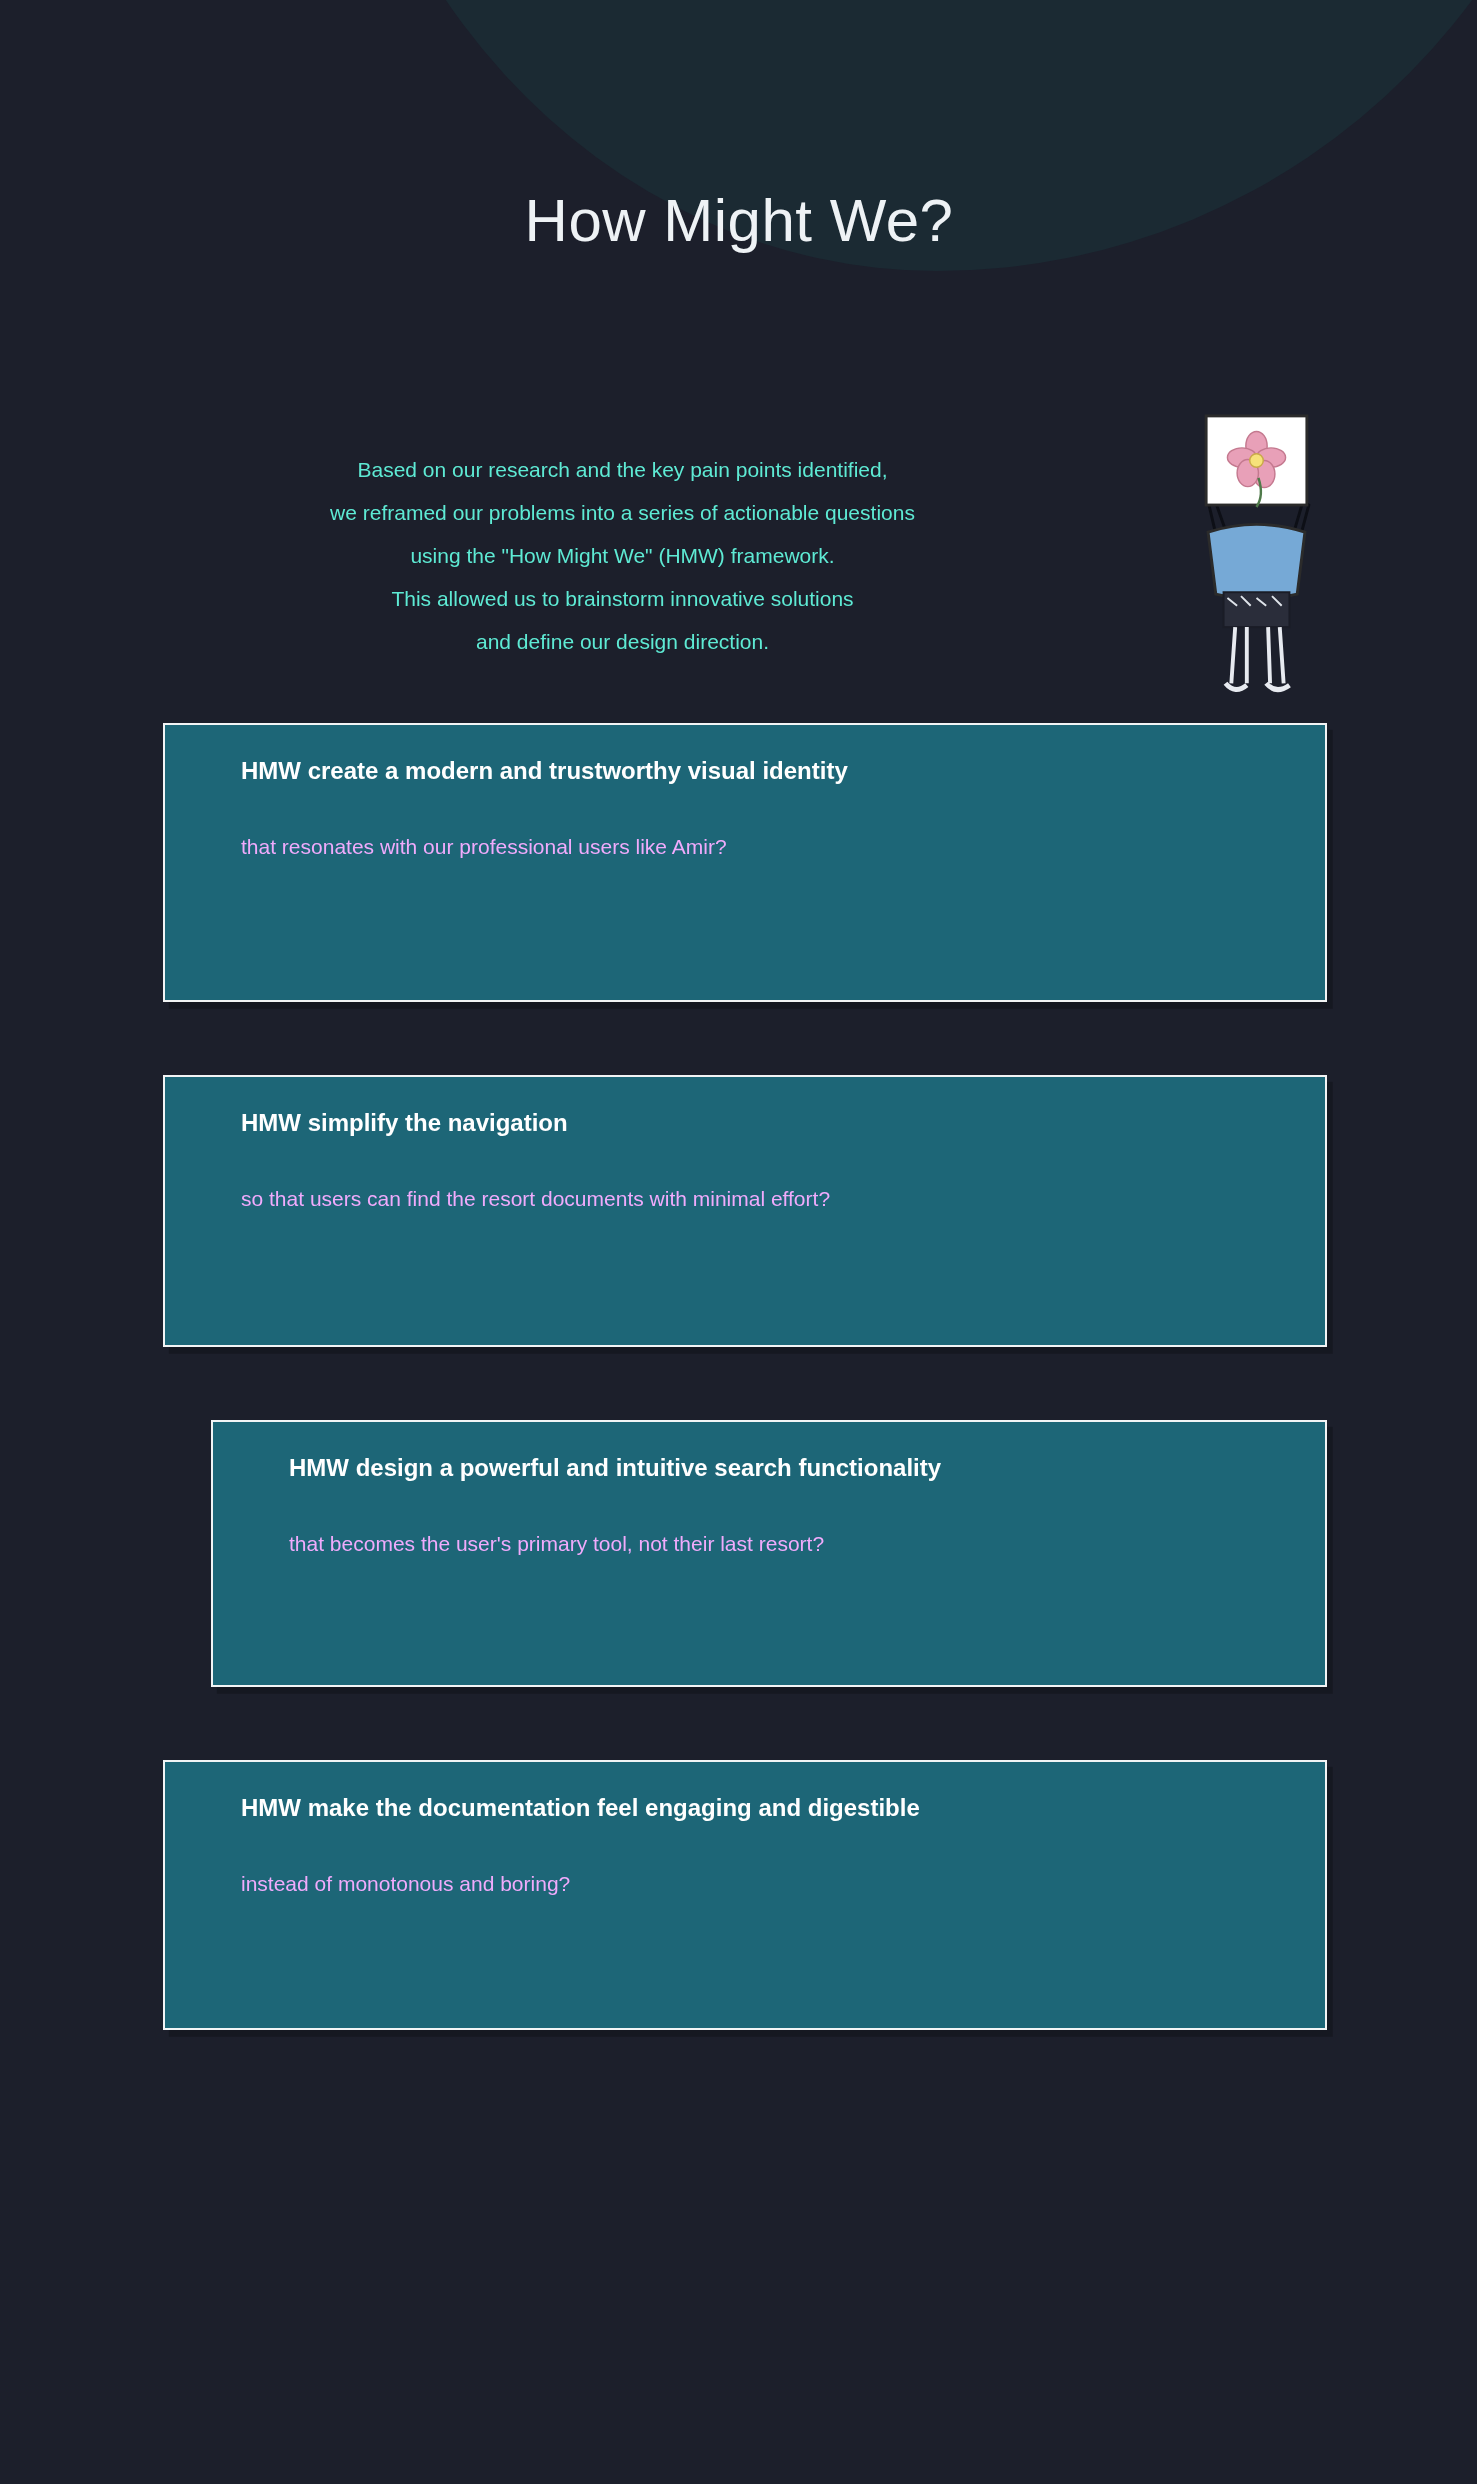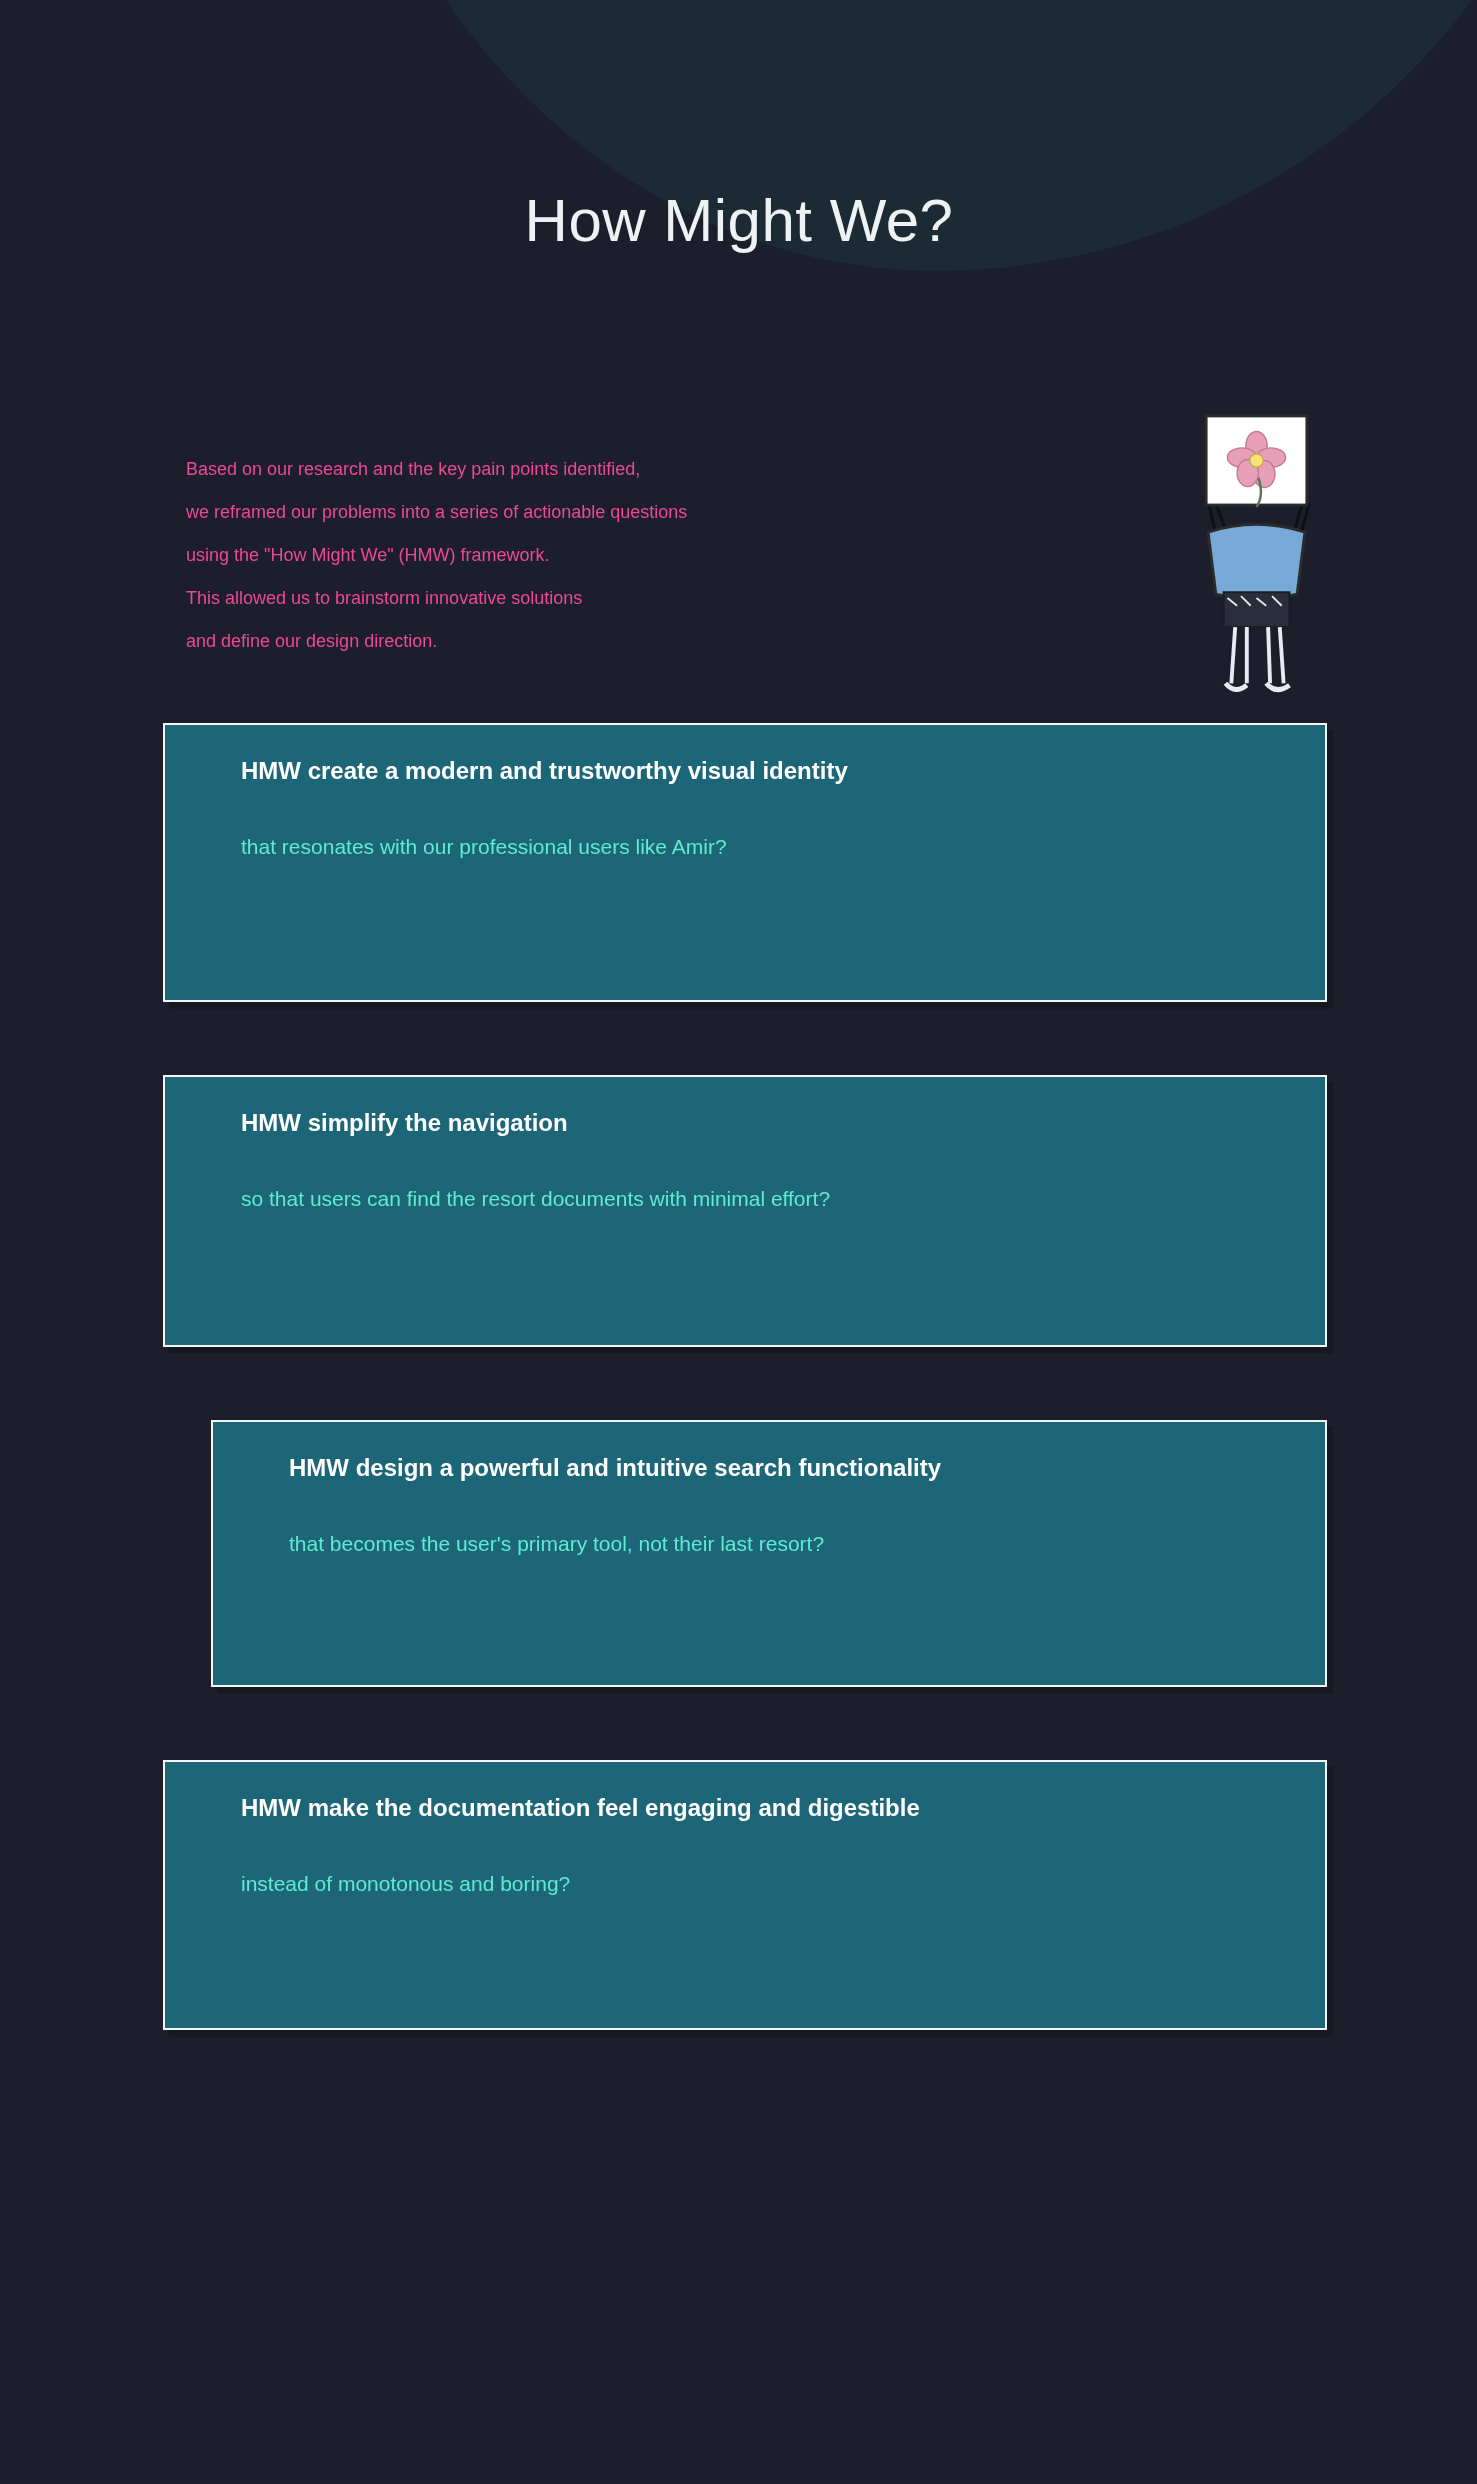--- a/index.html
+++ b/index.html
@@ -43,23 +43,24 @@
     font-size: 60px;
     font-weight: 400;
     letter-spacing: 0.5px;
   }
 
   .intro {
     position: absolute;
     top: 448px;
     left: 186px;
     width: 873px;
-    color: #ec4899;
-    font-size: 18px;
+    color: #5eead4;
+    font-size: 21px;
     line-height: 43px;
+    text-align: center;
   }
   .intro .line { display: block; white-space: nowrap; }
 
   
   .illustration {
     position: absolute;
     top: 408px;
     left: 1179px;
     width: 155px;
     height: 320px;
@@ -84,21 +85,21 @@
   .card:last-child { margin-bottom: 0; }
 
   .card-title {
     color: #ffffff;
     font-size: 24px;
     font-weight: bold;
     margin: 0 0 47px 0;
     line-height: 1.2;
   }
   .card-sub {
-    color: #5eead4;
+    color: #f0abfc;
     font-size: 21px;
     font-weight: 400;
     margin: 0;
     line-height: 1.3;
   }
 
   
   .card.c0 { min-height: 279px; }
   .card.c1 { min-height: 272px; }
   .card.c2 { min-height: 267px; margin-left: 48px; }

